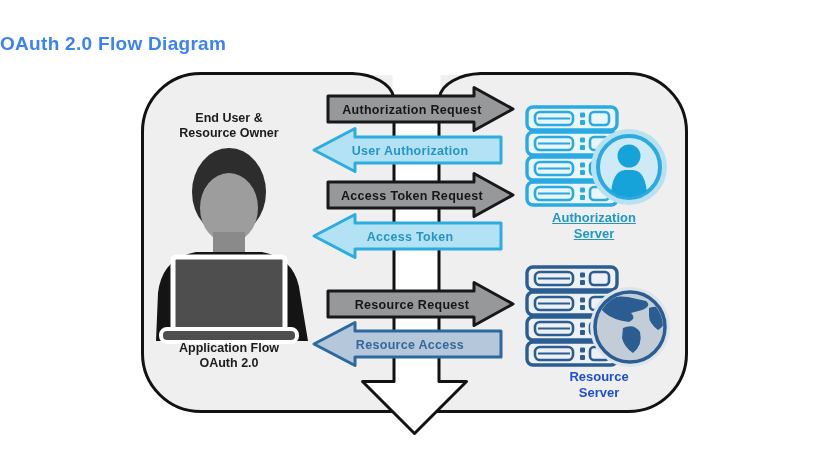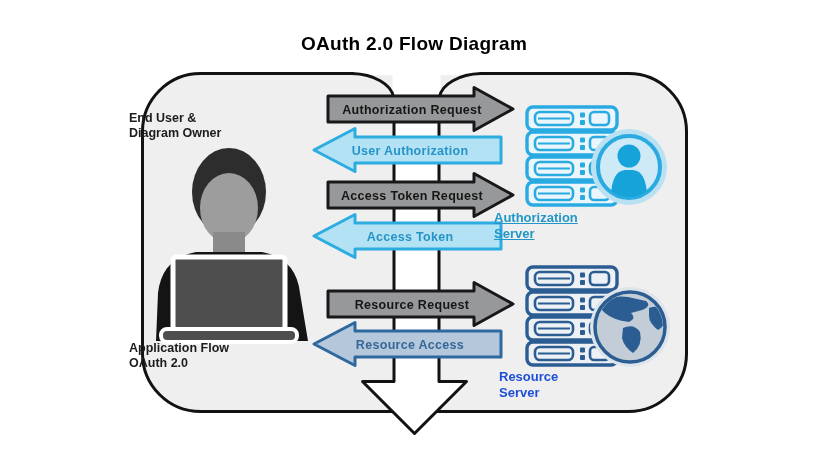--- a/index.html
+++ b/index.html
@@ -1,27 +1,27 @@
 <!DOCTYPE html>
 <html><head>
 <meta charset="utf-8">
 <style>
   html,body{margin:0;padding:0;background:#ffffff;}
   .stage{
     position:relative;width:828px;height:466px;background:#ffffff;overflow:hidden;
     font-family:"Liberation Sans","DejaVu Sans",sans-serif;
   }
   .title{
-    position:absolute;left:0;top:33px;width:828px;text-align:center;
-    font-size:19px;font-weight:700;letter-spacing:.3px;color:#000000;
+    position:absolute;left:0;top:33px;width:828px;
+    font-size:19px;font-weight:700;letter-spacing:.3px;color:#3b82f6;
   }
   .scene{position:absolute;left:0;top:0;}
   .arrow{position:absolute;}
   .arrow text{font-family:"Liberation Sans","DejaVu Sans",sans-serif;font-size:12.5px;font-weight:700;letter-spacing:.3px;}
-  .lbl{position:absolute;width:200px;text-align:left;font-weight:700;}
+  .lbl{position:absolute;width:200px;text-align:center;font-weight:700;}
   .lbl .l1,.lbl .l2{display:block;}
   .lbl-dark{color:#1c1c1c;font-size:12.5px;line-height:15px;}
   .lbl-auth{color:#2197c8;font-size:13px;line-height:15.5px;text-decoration:underline;}
   .lbl-res{color:#1d4ed8;font-size:13px;line-height:15.5px;}
 </style>
 </head>
 <body>
 
 <div class="stage">
 
@@ -173,21 +173,21 @@
     <text x="86" y="28.5" text-anchor="middle" fill="#161616">Resource Request</text>
   </svg>
 
   <svg class="arrow" style="left:311px;top:320px" width="192" height="48">
     <path d="M190 11 L44 11 L44 2.5 L3 24 L44 45.5 L44 37 L190 37 Z" stroke="#2d689e" stroke-width="3" stroke-linejoin="round" fill="#b5c7da"></path>
     <text x="99" y="28.5" text-anchor="middle" fill="#35679a">Resource Access</text>
   </svg>
 
   <div class="lbl lbl-dark" style="left:129px;top:111px">
     <span class="l1">End User &amp;</span>
-    <span class="l2">Diagram Owner</span>
+    <span class="l2">Resource Owner</span>
   </div>
 
   <div class="lbl lbl-dark" style="left:129px;top:341px">
     <span class="l1">Application Flow</span>
     <span class="l2">OAuth 2.0</span>
   </div>
 
   <div class="lbl lbl-auth" style="left:494px;top:210px">
     <span class="l1">Authorization</span>
     <span class="l2">Server</span>

